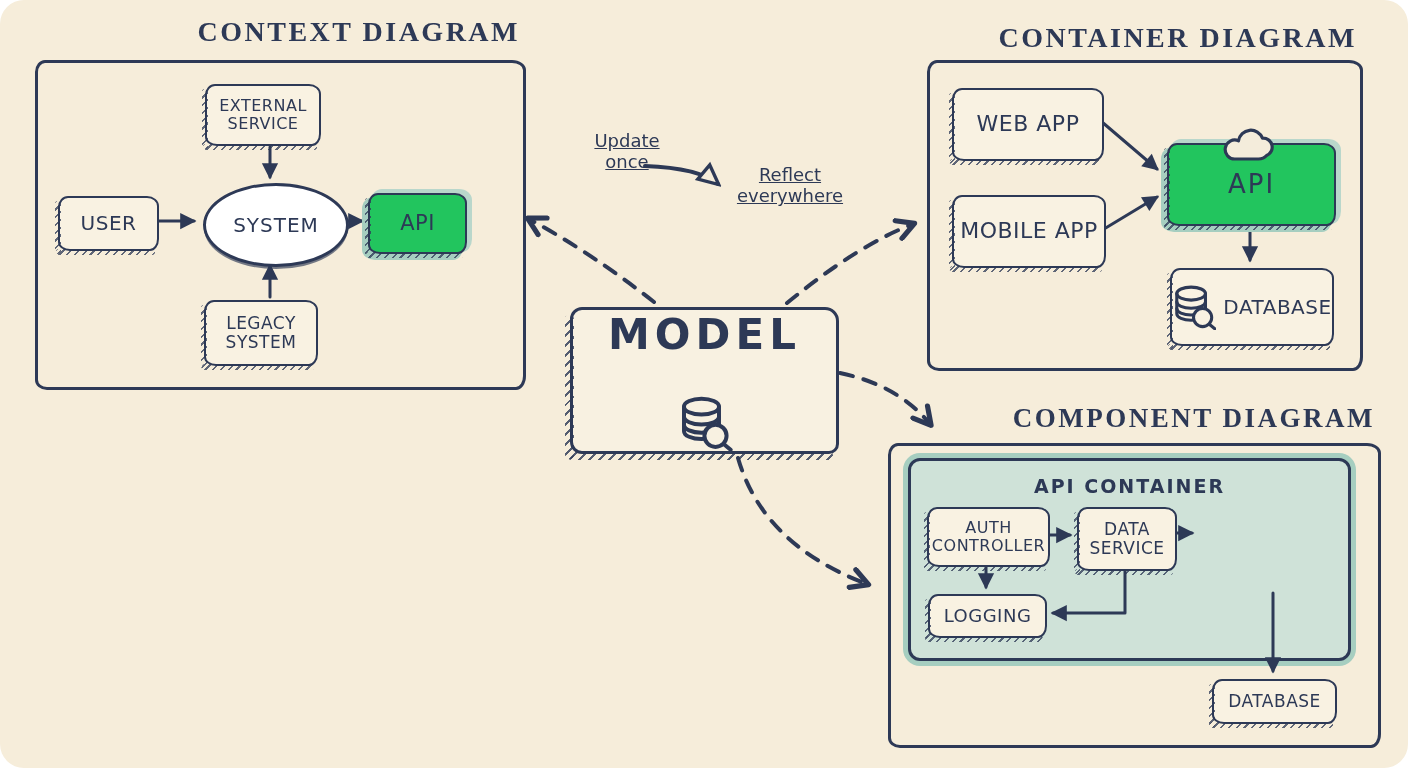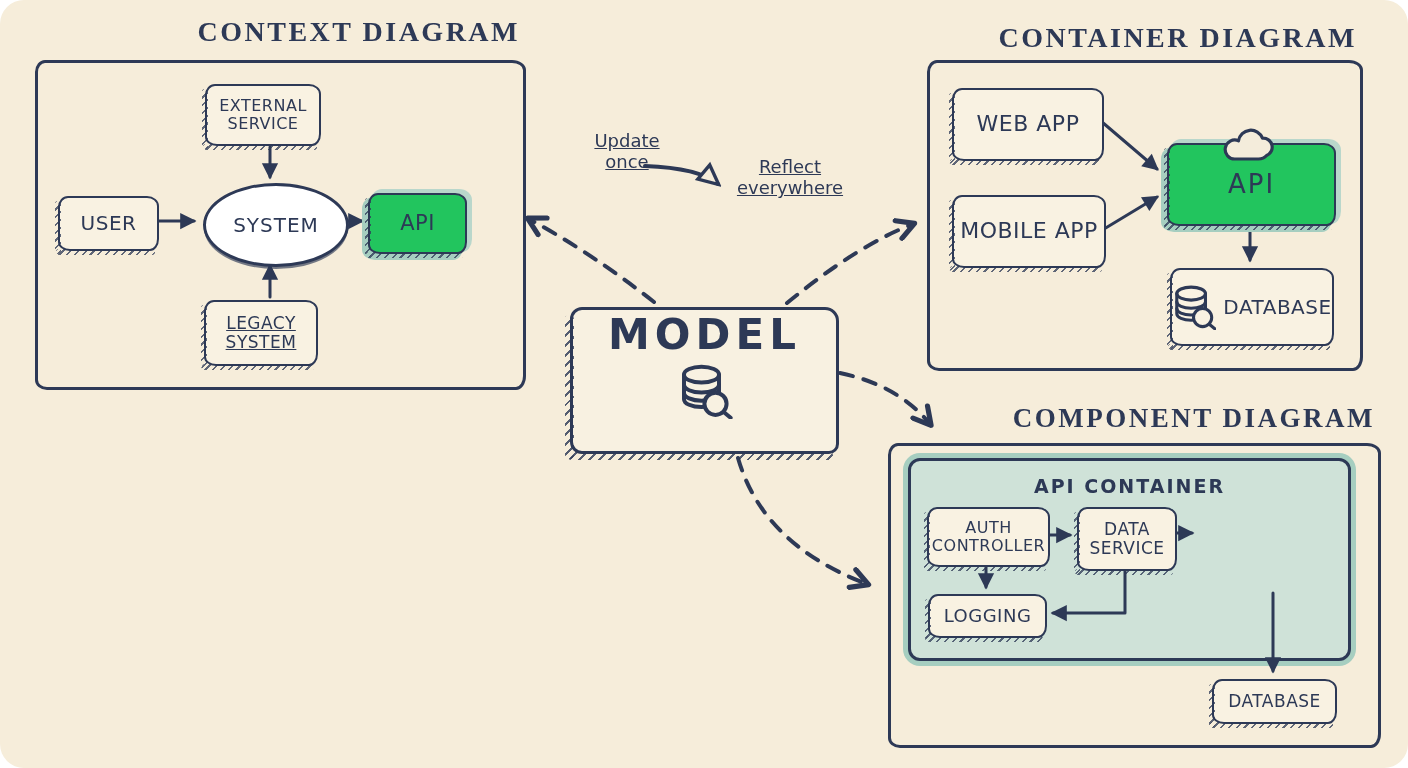--- a/index.html
+++ b/index.html
@@ -48,21 +48,21 @@
     position:absolute;background:#ffffff;border:3px solid #2d3956;border-radius:50%;
     display:flex;align-items:center;justify-content:center;z-index:2;
     box-shadow:0 3px 0 -1px rgba(45,57,86,.65);letter-spacing:1px;
   }
   .free-label{
     position:absolute;text-align:center;font-size:18px;line-height:1.18;z-index:1;text-decoration:underline;
   }
   .model-box{
     position:absolute;background:#f8f1e1;border:3.5px solid #2d3956;
     border-radius:12px 14px 10px 12px;display:flex;flex-direction:column;
-    align-items:center;justify-content:flex-start;gap:4px;z-index:2;
+    align-items:center;justify-content:space-between;gap:4px;z-index:2;
   }
   .model-box::before{
     content:"";position:absolute;left:-8px;top:5px;bottom:-8px;width:9px;
     background:repeating-linear-gradient(135deg,rgba(45,57,86,.8) 0 2px,transparent 2px 7px);
     border-radius:5px;
   }
   .model-box::after{
     content:"";position:absolute;left:-6px;right:3px;bottom:-9px;height:9px;
     background:repeating-linear-gradient(135deg,rgba(45,57,86,.8) 0 2px,transparent 2px 7px);
     border-radius:5px;
@@ -128,21 +128,21 @@
   </div>
   <div class="box fs16" style="left:205px;top:84px;width:112px;height:58px;">
     <span>EXTERNAL SERVICE</span>
   </div>
   <div class="ellipse fs20" style="left:203px;top:183px;width:140px;height:78px;">
     <span>SYSTEM</span>
   </div>
   <div class="box teal-box fs21" style="left:368px;top:193px;width:95px;height:57px;">
     <span>API</span>
   </div>
-  <div class="box fs17" style="left:204px;top:300px;width:110px;height:62px;text-decoration:underline;">
+  <div class="box fs17" style="left:204px;top:300px;width:110px;height:62px;">
     <span>LEGACY SYSTEM</span>
   </div>
 
   <div class="h-title" style="left:927px;top:22px;width:430px;">CONTAINER DIAGRAM</div>
   <div class="panel" style="left:927px;top:60px;width:430px;height:305px;"></div>
 
   <div class="box fs22" style="left:952px;top:88px;width:148px;height:69px;">
     <span>WEB APP</span>
   </div>
   <div class="box fs22" style="left:952px;top:195px;width:150px;height:69px;">
@@ -180,21 +180,21 @@
     <span>DATA SERVICE</span>
   </div>
   <div class="box fs18" style="left:928px;top:594px;width:115px;height:40px;">
     <span>LOGGING</span>
   </div>
   <div class="box fs17" style="left:1212px;top:679px;width:121px;height:41px;">
     <span>DATABASE</span>
   </div>
 
   <div class="free-label" style="left:575px;top:130px;width:104px;">Update once</div>
-  <div class="free-label" style="left:716px;top:156px;width:148px;">Reflect everywhere</div>
+  <div class="free-label" style="left:716px;top:164px;width:148px;">Reflect everywhere</div>
 
   <div class="model-box" style="left:570px;top:307px;width:263px;height:141px;">
     <div class="model-title">MODEL</div>
     <svg width="56" height="56" viewBox="0 0 46 48" fill="none" stroke="#2d3956" stroke-width="3.4" stroke-linecap="round">
       <ellipse cx="20" cy="10" rx="15" ry="6.8"></ellipse>
       <path d="M5 10 V31 a15 6.8 0 0 0 30 0 V10"></path>
       <path d="M5 18.5 a15 6.8 0 0 0 30 0"></path>
       <path d="M5 25.5 a15 6.8 0 0 0 30 0"></path>
       <circle cx="32" cy="35" r="9.5" fill="#f8f1e1"></circle>
       <line x1="39" y1="42" x2="45" y2="47"></line>

